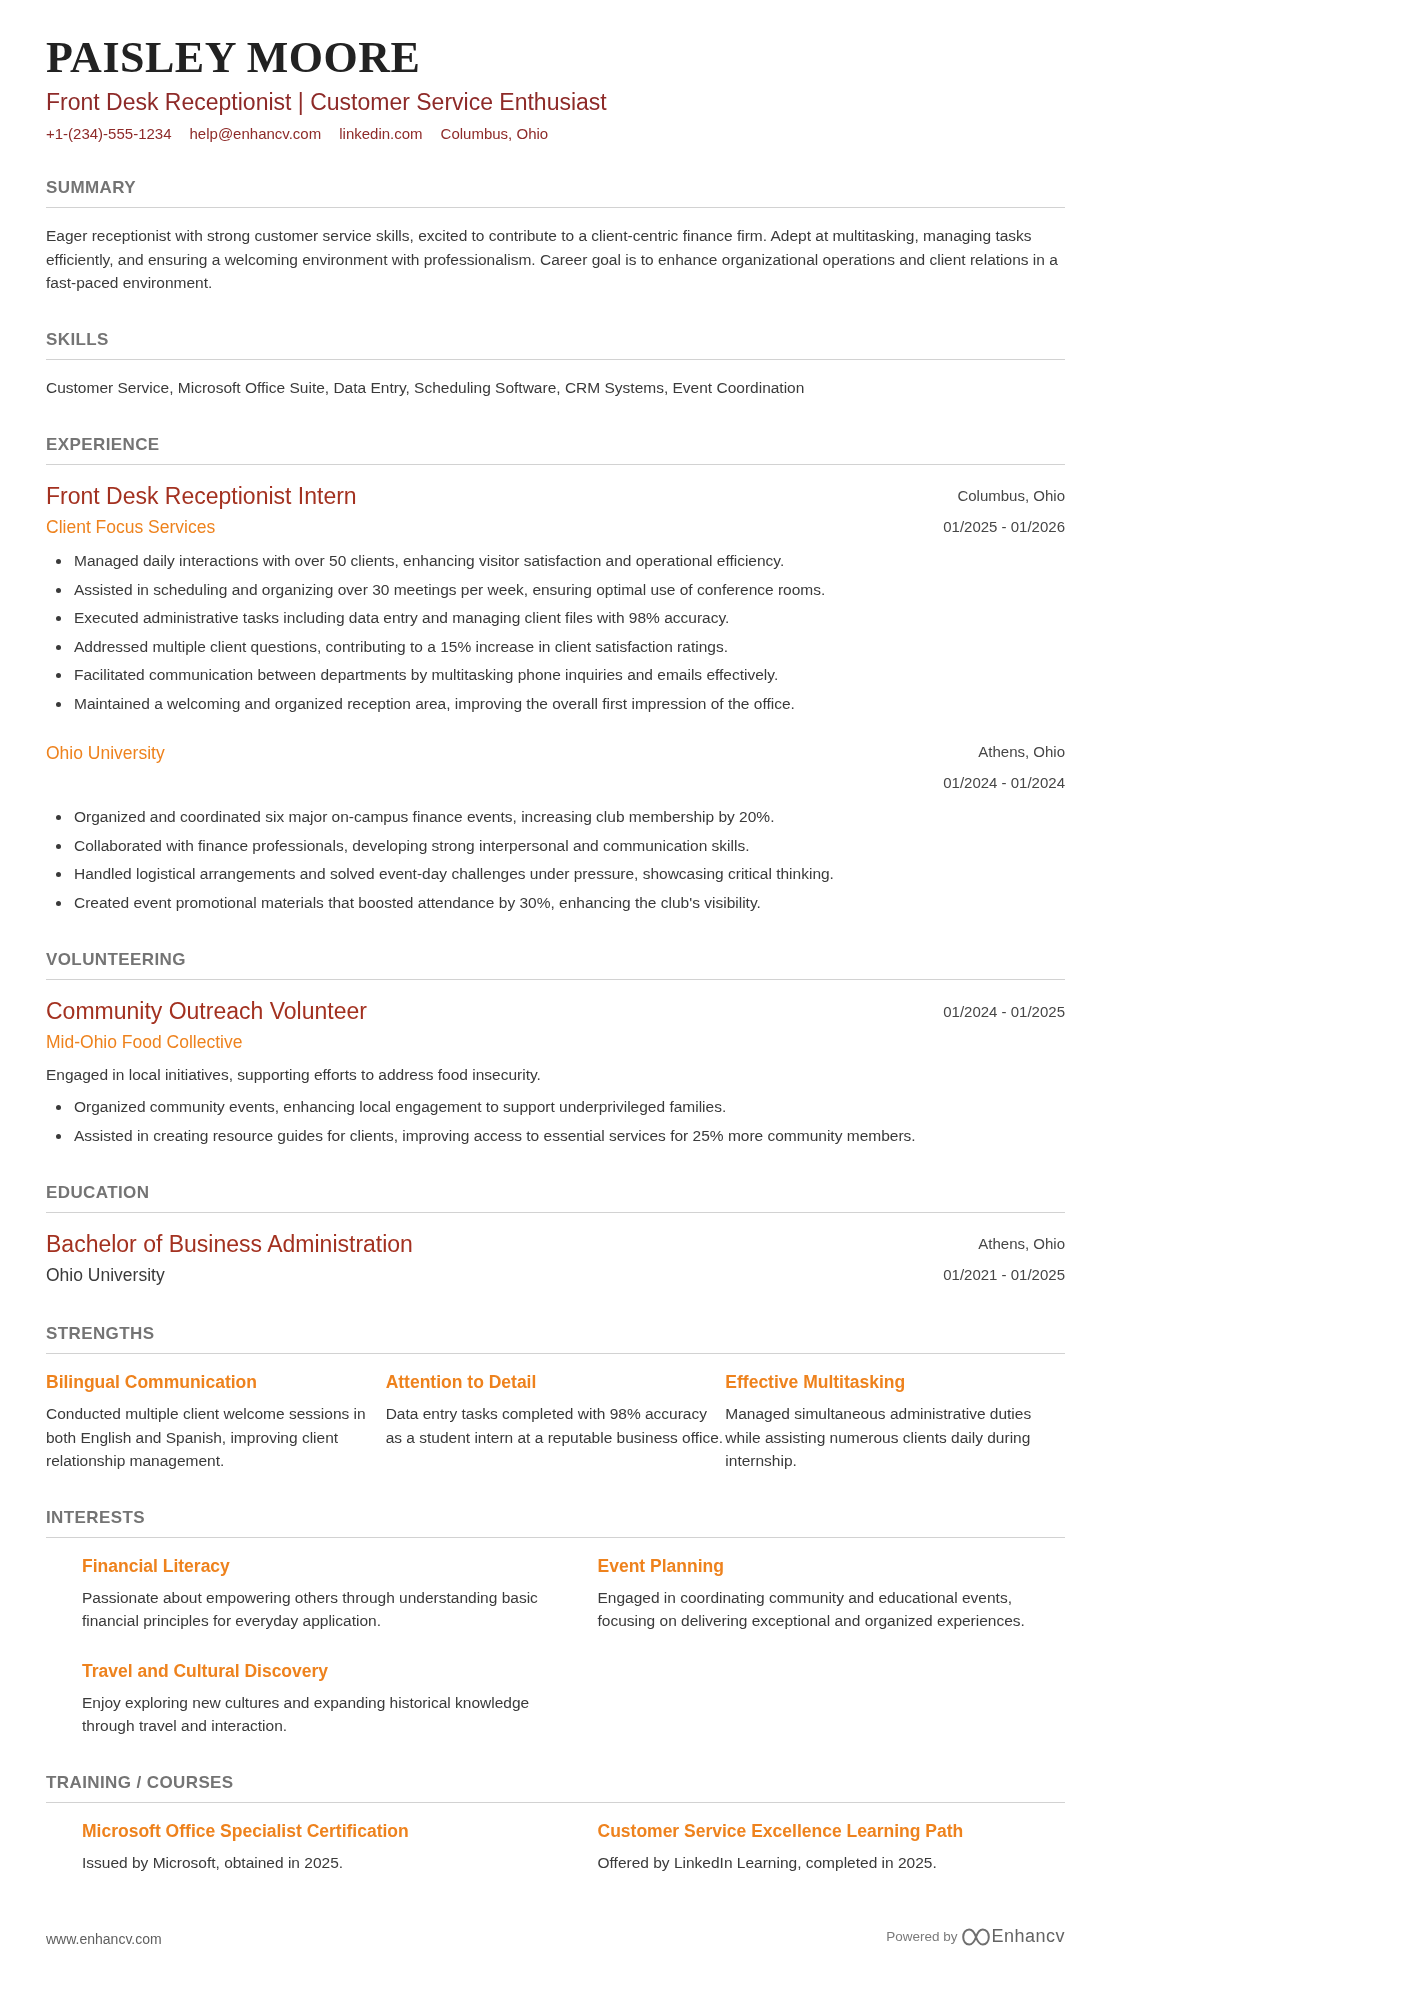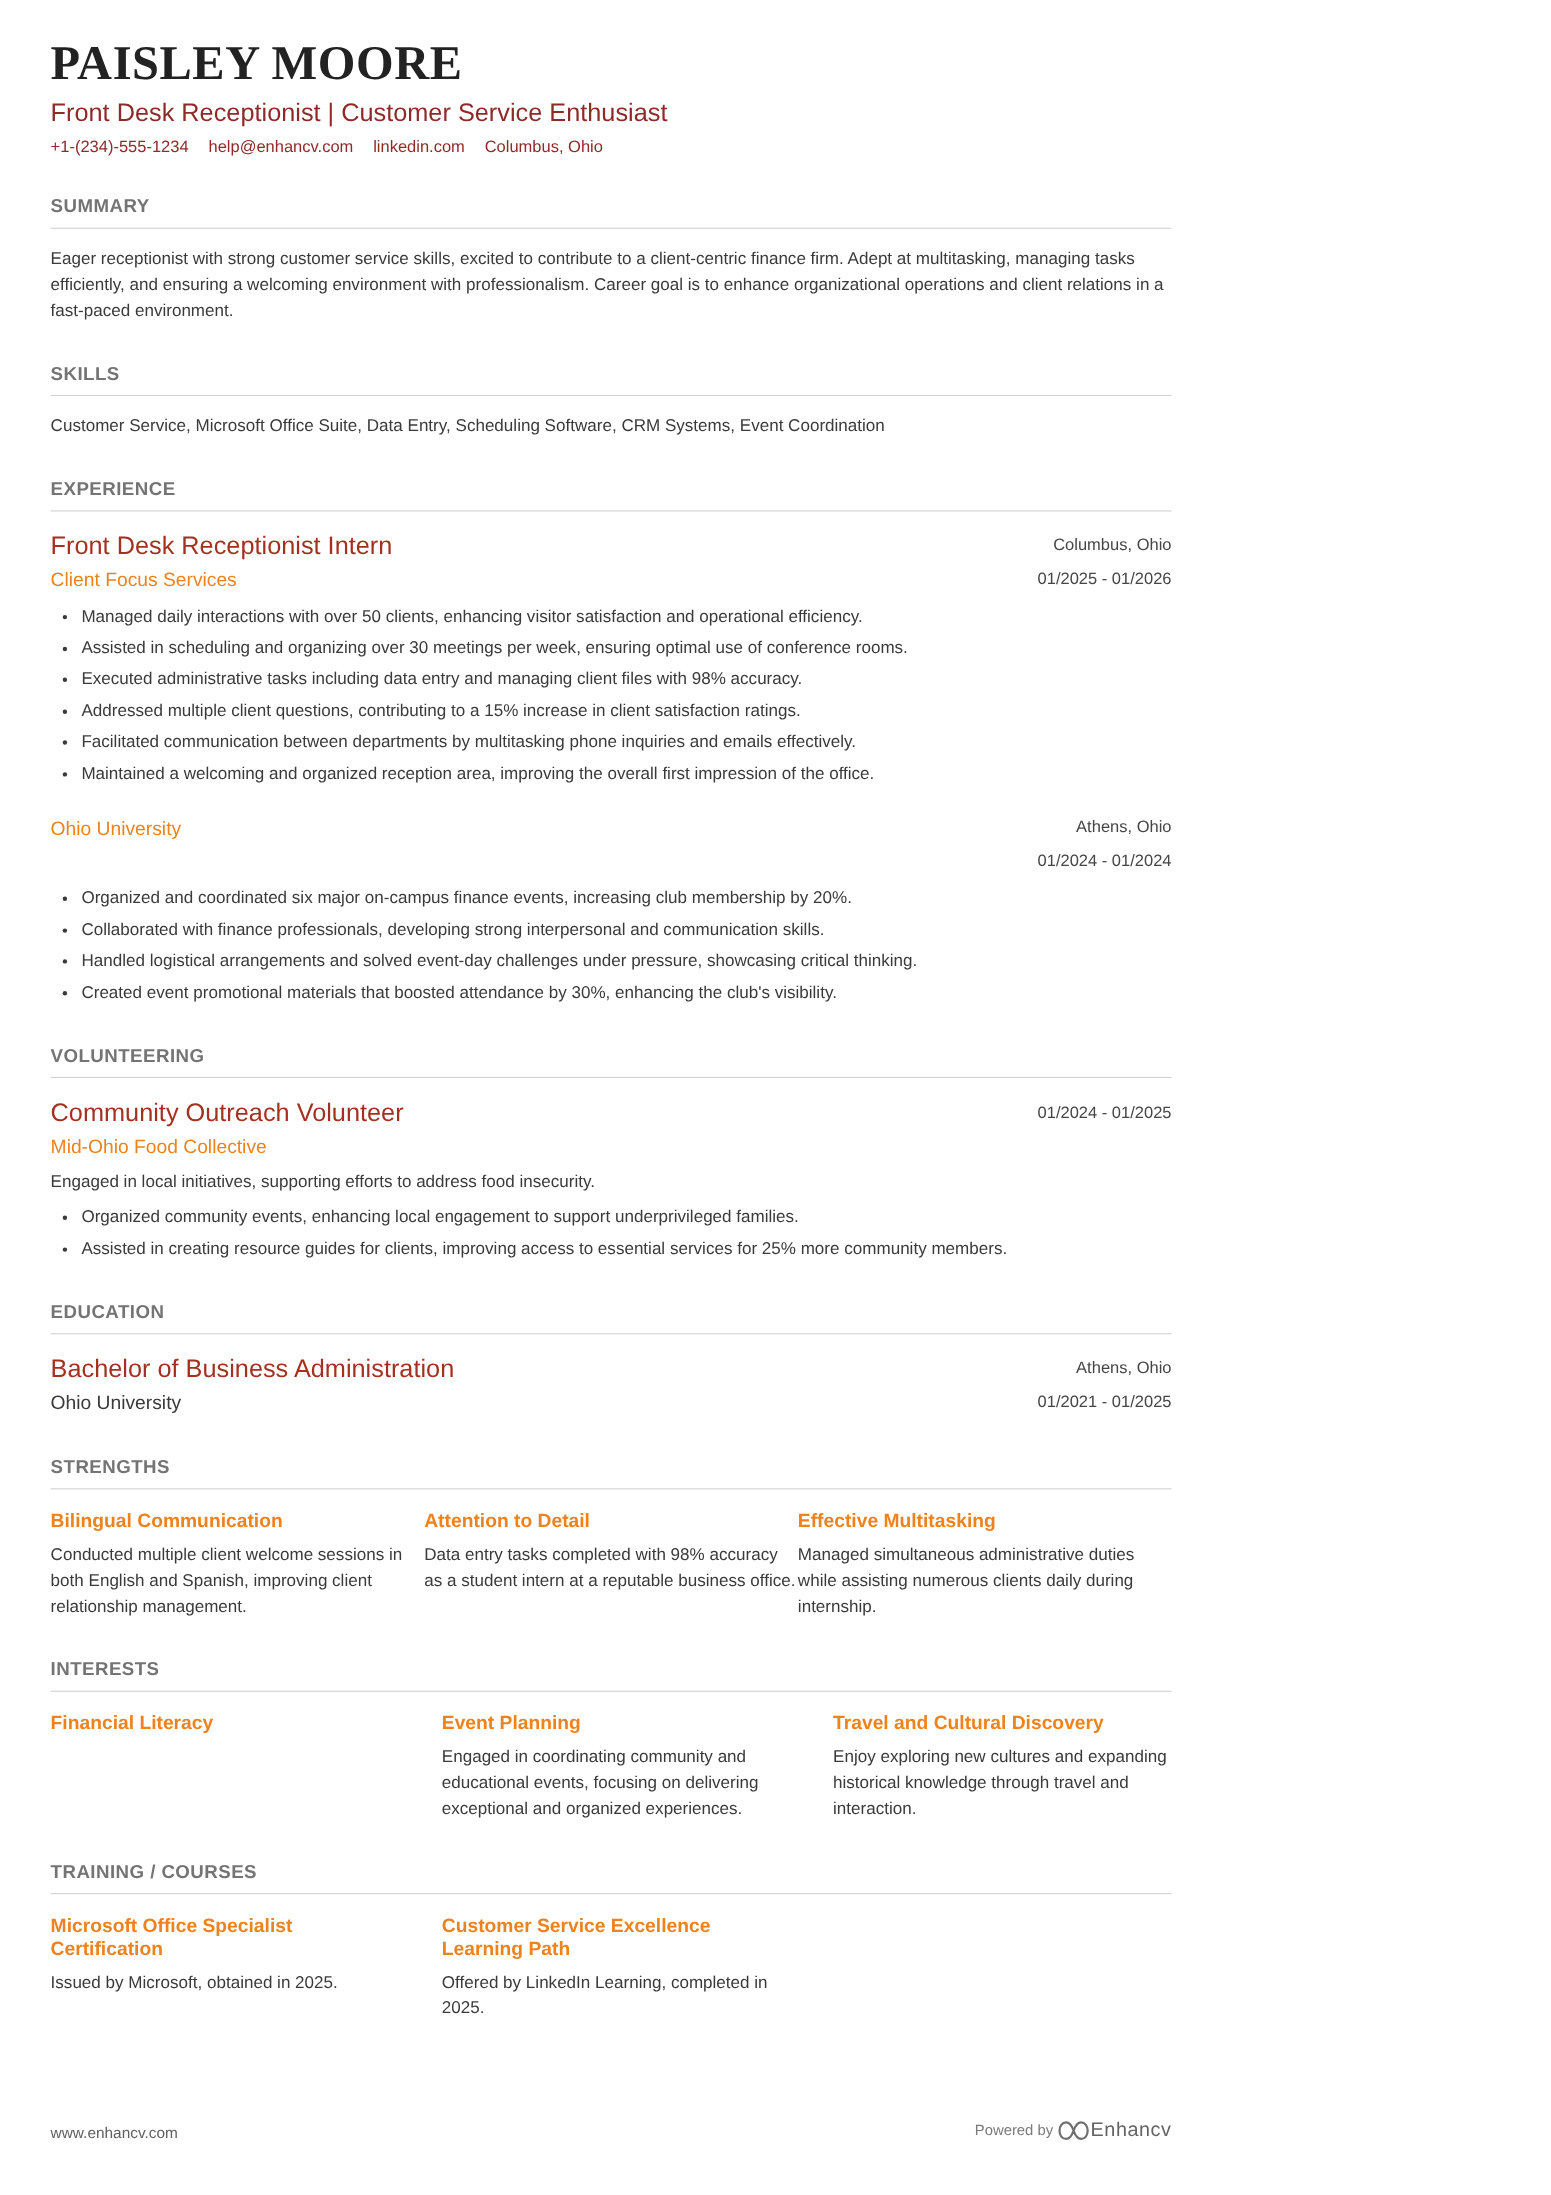--- a/index.html
+++ b/index.html
@@ -91,24 +91,25 @@
     padding-left: 2px;
   }
   
   .grid3 {
     display: grid;
     grid-template-columns: 1fr 1fr 1fr;
     margin-top: 18px;
   }
   .grid2 {
     display: grid;
-    grid-template-columns: 1fr 1fr 1fr;
+    grid-template-columns: 1fr 1fr;
     column-gap: 48px;
     row-gap: 28px;
     margin-top: 18px;
+    margin-left: 36px;
   }
   .card-title {
     font-size: 17.5px;
     font-weight: bold;
     color: #ee821d;
   }
   .card-text {
     margin-top: 9px;
     font-size: 15.5px;
     line-height: 1.5;
@@ -252,20 +253,21 @@
         <div class="card-text">Managed simultaneous administrative duties while assisting numerous clients daily during internship.</div>
       </div>
     </div>
   </div>
 
   <div class="section">
     <div class="section-heading">INTERESTS</div>
     <div class="grid2">
       <div>
         <div class="card-title">Financial Literacy</div>
+        <div class="card-text">Passionate about empowering others through understanding basic financial principles for everyday application.</div>
       </div>
       <div>
         <div class="card-title">Event Planning</div>
         <div class="card-text">Engaged in coordinating community and educational events, focusing on delivering exceptional and organized experiences.</div>
       </div>
       <div>
         <div class="card-title">Travel and Cultural Discovery</div>
         <div class="card-text">Enjoy exploring new cultures and expanding historical knowledge through travel and interaction.</div>
       </div>
     </div>

